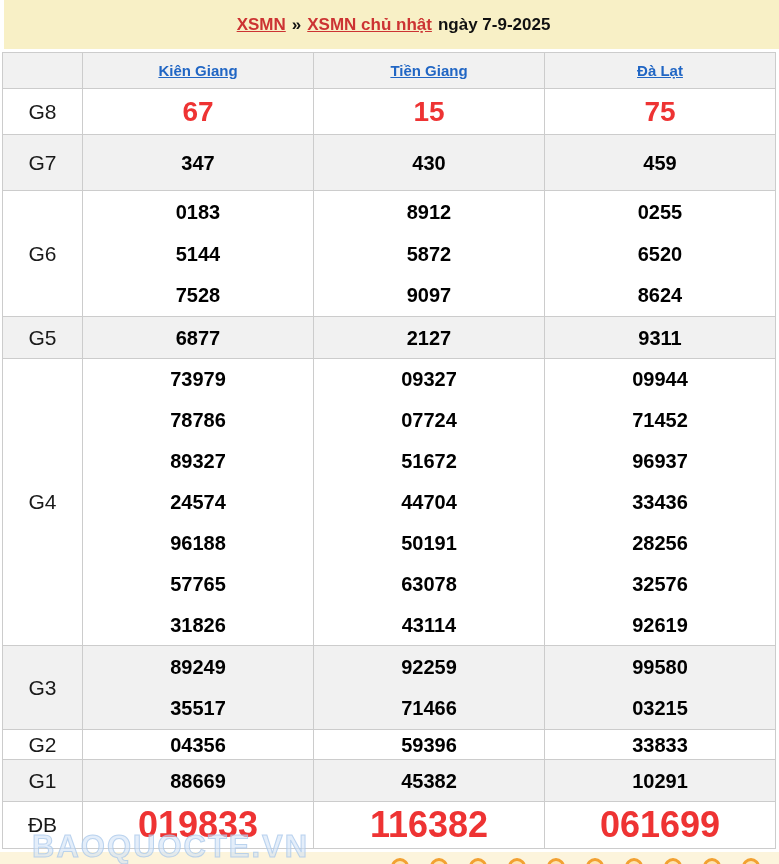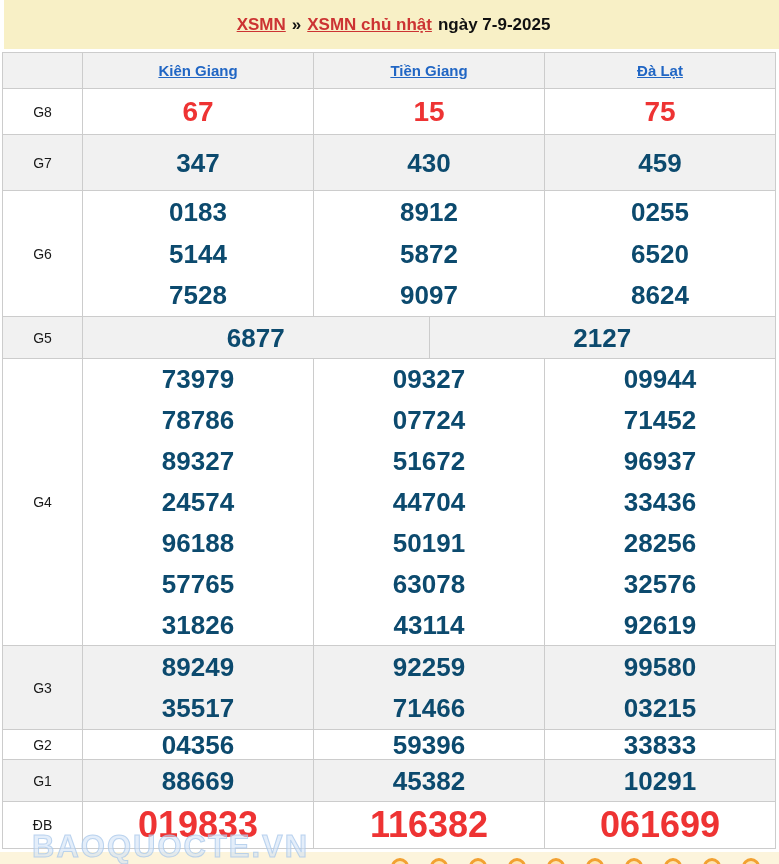--- a/index.html
+++ b/index.html
@@ -54,36 +54,36 @@
     border-left: 1px solid #CCCCCC;
     display: flex;
     flex-direction: column;
     justify-content: center;
     align-items: center;
     flex: 1;
   }
   .cell:first-child { border-left: none; }
   .label-cell {
     flex: 0 0 79px;
-    font-size: 14px;
+    font-size: 21px;
     color: #1a1a1a;
     font-weight: normal;
   }
   .row-head { height: 35px; }
   .col-head {
     font-size: 15px;
     font-weight: bold;
     color: #2166C4;
     text-decoration: underline;
     cursor: pointer;
   }
   .num {
-    font-size: 26px;
+    font-size: 20px;
     font-weight: bold;
-    color: #0c4a6e;
+    color: #000000;
     flex: 1;
     display: flex;
     align-items: center;
     justify-content: center;
     line-height: 1;
     letter-spacing: 0px;
   }
   .hl .num { color: #EE3333; }
   .row-g8 { height: 46px; }
   .row-g8 .num { font-size: 28px; }
@@ -193,20 +193,23 @@
         </div>
       </div>
       <div class="trow row-g5 gray">
         <div class="cell label-cell">G5</div>
         <div class="cell vals">
           <div class="num">6877</div>
         </div>
         <div class="cell vals">
           <div class="num">2127</div>
         </div>
+        <div class="cell vals">
+          <div class="num">9311</div>
+        </div>
       </div>
       <div class="trow row-g4">
         <div class="cell label-cell">G4</div>
         <div class="cell vals">
           <div class="num">73979</div>
           <div class="num">78786</div>
           <div class="num">89327</div>
           <div class="num">24574</div>
           <div class="num">96188</div>
           <div class="num">57765</div>

